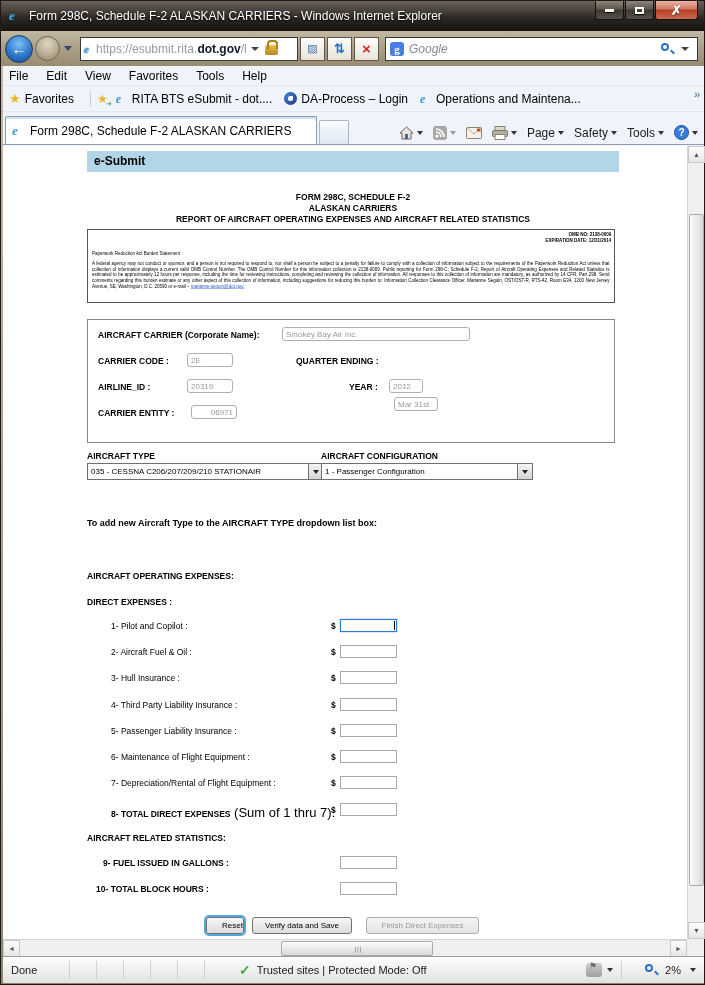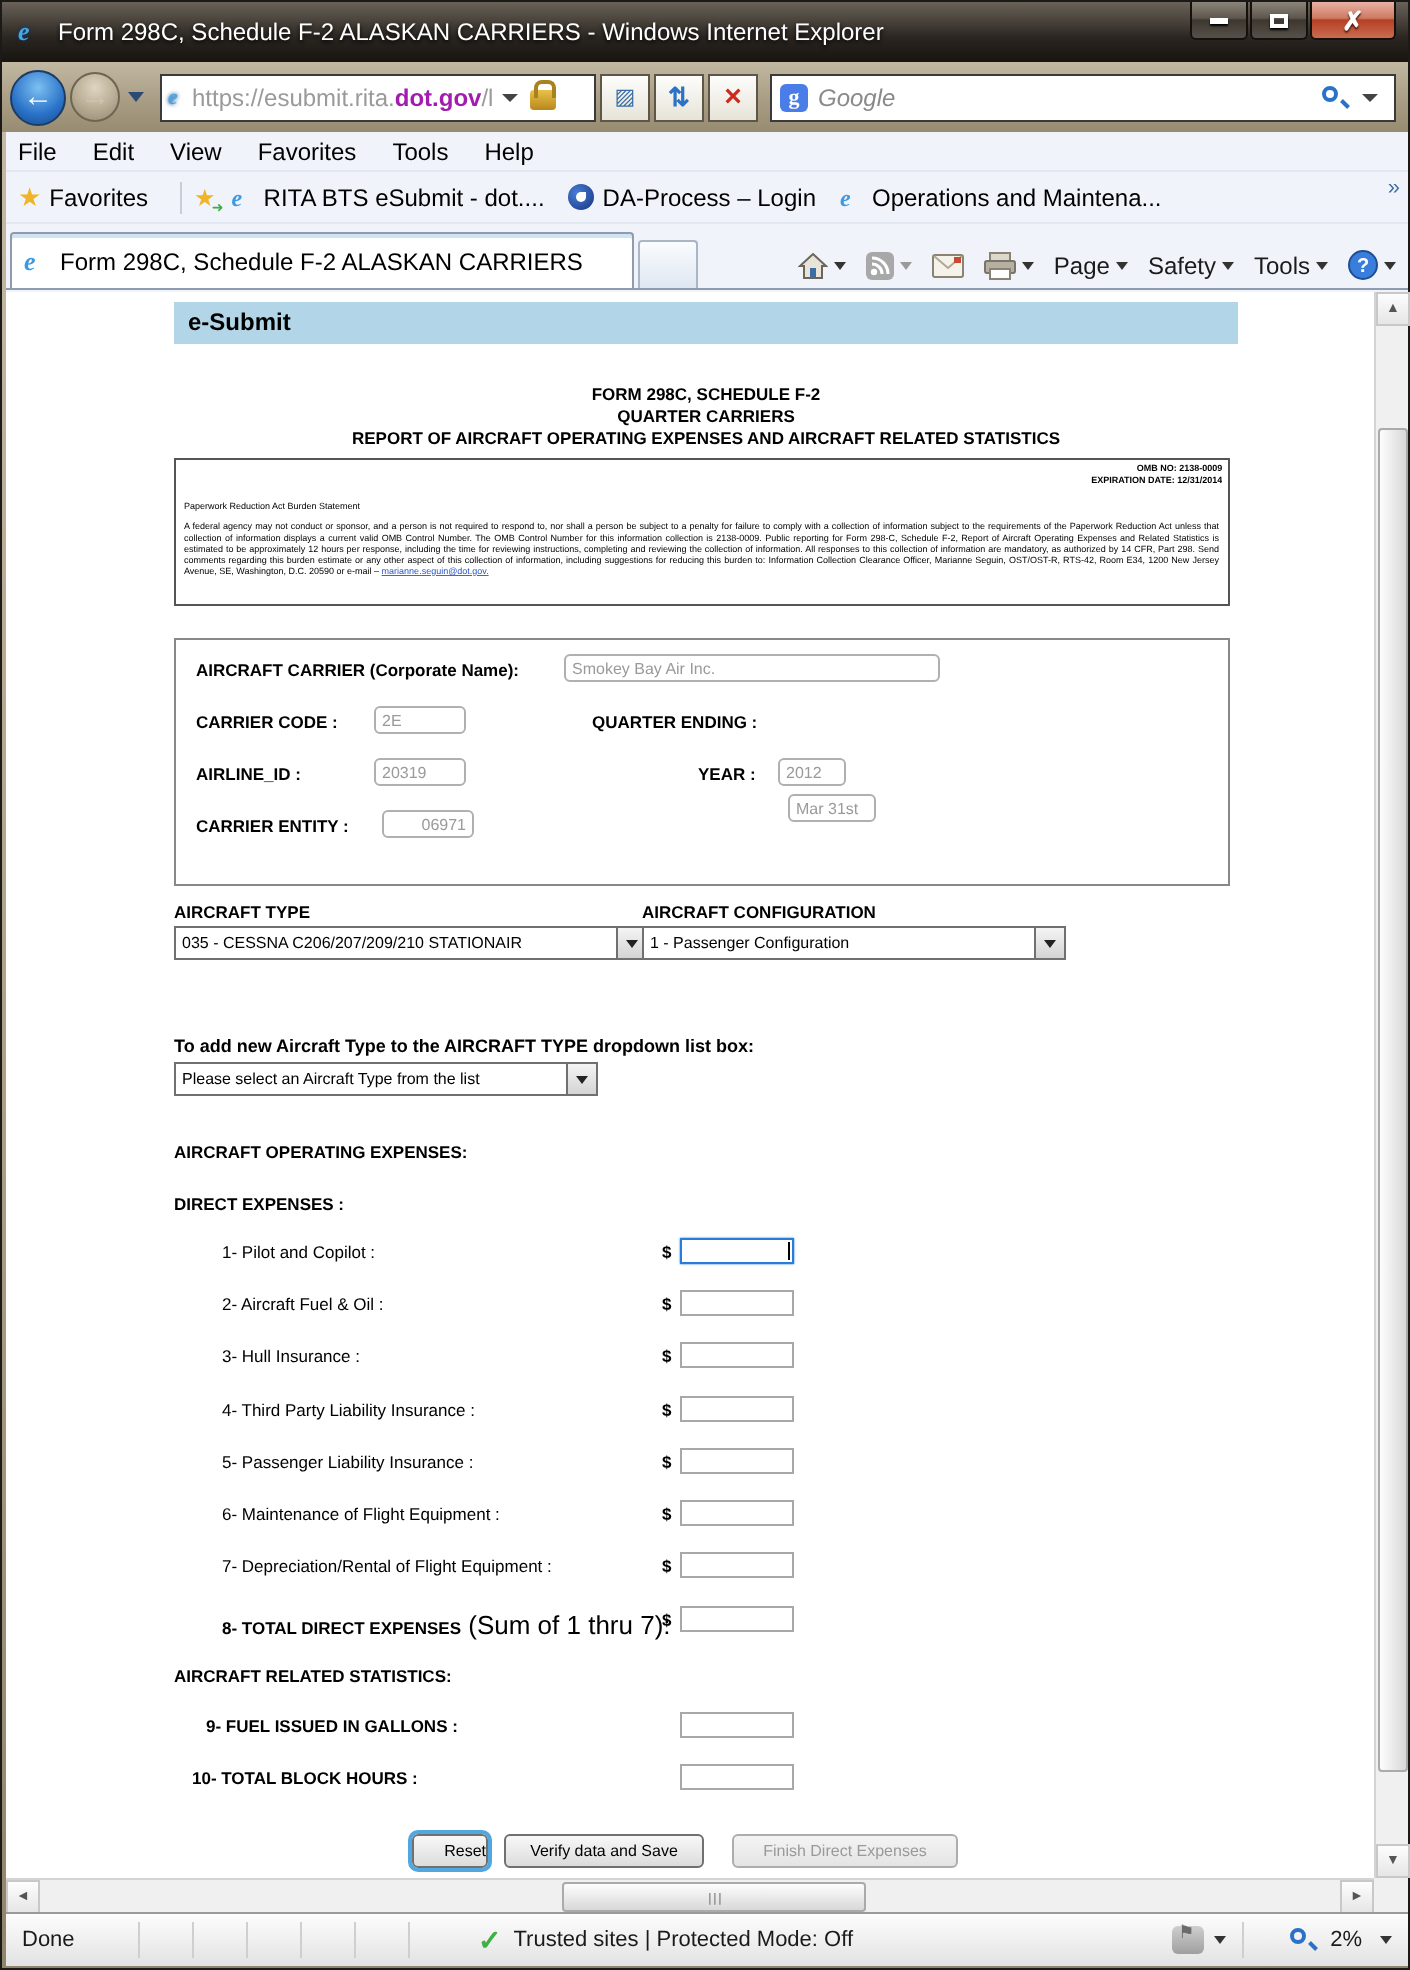--- a/index.html
+++ b/index.html
@@ -31,21 +31,21 @@
     background:linear-gradient(180deg,#c2b8a2 0%,#ab9f87 50%,#978b71 100%);
     display:flex; align-items:center; padding:0 4px; }
   .navcircle { width:28px; height:28px; border-radius:50%; border:1px solid #1e3c63;
     background:radial-gradient(circle at 50% 30%,#7cc0f2,#2a72c8 60%,#174a8c);
     display:flex; align-items:center; justify-content:center; color:#fff; font-size:15px; font-weight:bold; }
   .navcircle.fwd { width:25px; height:25px; margin-left:2px; border-color:#6e6653;
     background:radial-gradient(circle at 50% 30%,#ded5c2,#b3a88f 60%,#948a71); color:#cfc5ae; }
   .tri-down { display:inline-block; width:0; height:0; border-left:4px solid transparent; border-right:4px solid transparent; border-top:5px solid #2a4a73; margin:0 4px; }
   .addressbox { display:flex; align-items:center; background:#fff; border:1px solid #3a3a3a; height:24px; width:218px; margin-left:4px; padding:0 3px; }
   .url { font-size:12px; color:#9a9a9a; white-space:nowrap; overflow:hidden; }
-  .url b { color:#a21caf; }
+  .url b { color:#0f172a; }
   .tri-sm { display:inline-block; width:0; height:0; border-left:4px solid transparent; border-right:4px solid transparent; border-top:4px solid #444; margin:0 4px; }
   .lock { width:13px; height:10px; background:linear-gradient(#e8c24a,#b8871c); border-radius:2px; position:relative; margin:2px 2px 0; }
   .lock:before { content:""; position:absolute; left:2px; top:-5px; width:7px; height:7px; border:2px solid #a8821f; border-bottom:none; border-radius:4px 4px 0 0; }
   .navbtn { width:25px; height:24px; background:linear-gradient(#fdfdfb,#e7e3d8); border:1px solid #5e5747; display:flex; align-items:center; justify-content:center; margin-left:2px; }
   .stop-x { color:#cc2a1d; font-size:15px; font-weight:bold; line-height:1; }
   .refresh-g { color:#2a72c8; font-size:13px; font-weight:bold; line-height:1; }
   .compat-g { font-size:11px; color:#3a6ea5; }
   .searchbox { display:flex; align-items:center; background:#fff; border:1px solid #3a3a3a; height:24px; flex:1; margin-left:6px; margin-right:2px; padding:0 4px; }
   .glogo { width:14px; height:14px; background:#4a7de8; color:#fff; border-radius:3px; font:bold 11px/14px "Liberation Serif",serif; text-align:center; }
   .searchbox input { flex:1; border:none; outline:none; font-style:italic; font-size:12px; color:#333; margin-left:5px; min-width:10px; background:transparent; }
@@ -285,21 +285,21 @@
     </div>
   </div>
 
   <div class="content">
     <div class="page">
 
       <div class="abs banner">e-Submit</div>
 
       <div class="abs headings">
         <div>FORM 298C, SCHEDULE F-2</div>
-        <div>QUARTER CARRIERS</div>
+        <div>ALASKAN CARRIERS</div>
         <div>REPORT OF AIRCRAFT OPERATING EXPENSES AND AIRCRAFT RELATED STATISTICS</div>
       </div>
 
       <div class="abs ombbox">
         <div class="omb-right tinywrap">
           <div class="tiny45">
               <div>OMB NO: 2138-0009</div>
               <div>EXPIRATION DATE: 12/31/2014</div>
             </div>
         </div>
@@ -335,26 +335,20 @@
       </div>
       <span class="abs sechead" style="left:318px;top:305px;">AIRCRAFT CONFIGURATION</span>
       <div class="ddl" style="left:318px;top:317px;width:212px;">
         <span class="txt">1 - Passenger Configuration</span>
         <span class="btn">
             <i></i>
           </span>
       </div>
 
       <span class="abs sechead" style="left:84px;top:372px;font-size:9px;">To add new Aircraft Type to the AIRCRAFT TYPE dropdown list box:</span>
-      <div class="ddl" style="left:84px;top:385px;width:212px;">
-        <span class="txt">Please select an Aircraft Type from the list</span>
-        <span class="btn">
-            <i></i>
-          </span>
-      </div>
 
       <span class="abs sechead" style="left:84px;top:425px;">AIRCRAFT OPERATING EXPENSES:</span>
       <span class="abs sechead" style="left:84px;top:451px;">DIRECT EXPENSES :</span>
 
       <span class="exp-label" style="left:108px;top:475px;">1- Pilot and Copilot :</span>
       <span class="dollar" style="left:328px;top:475px;">$</span>
       <input class="money focused" style="left: 337px; top: 473px; width: 57px;">
       <div class="caret" style="left:391px;top:475px;"></div>
 
       <span class="exp-label" style="left:108px;top:501px;">2- Aircraft Fuel &amp; Oil :</span>

